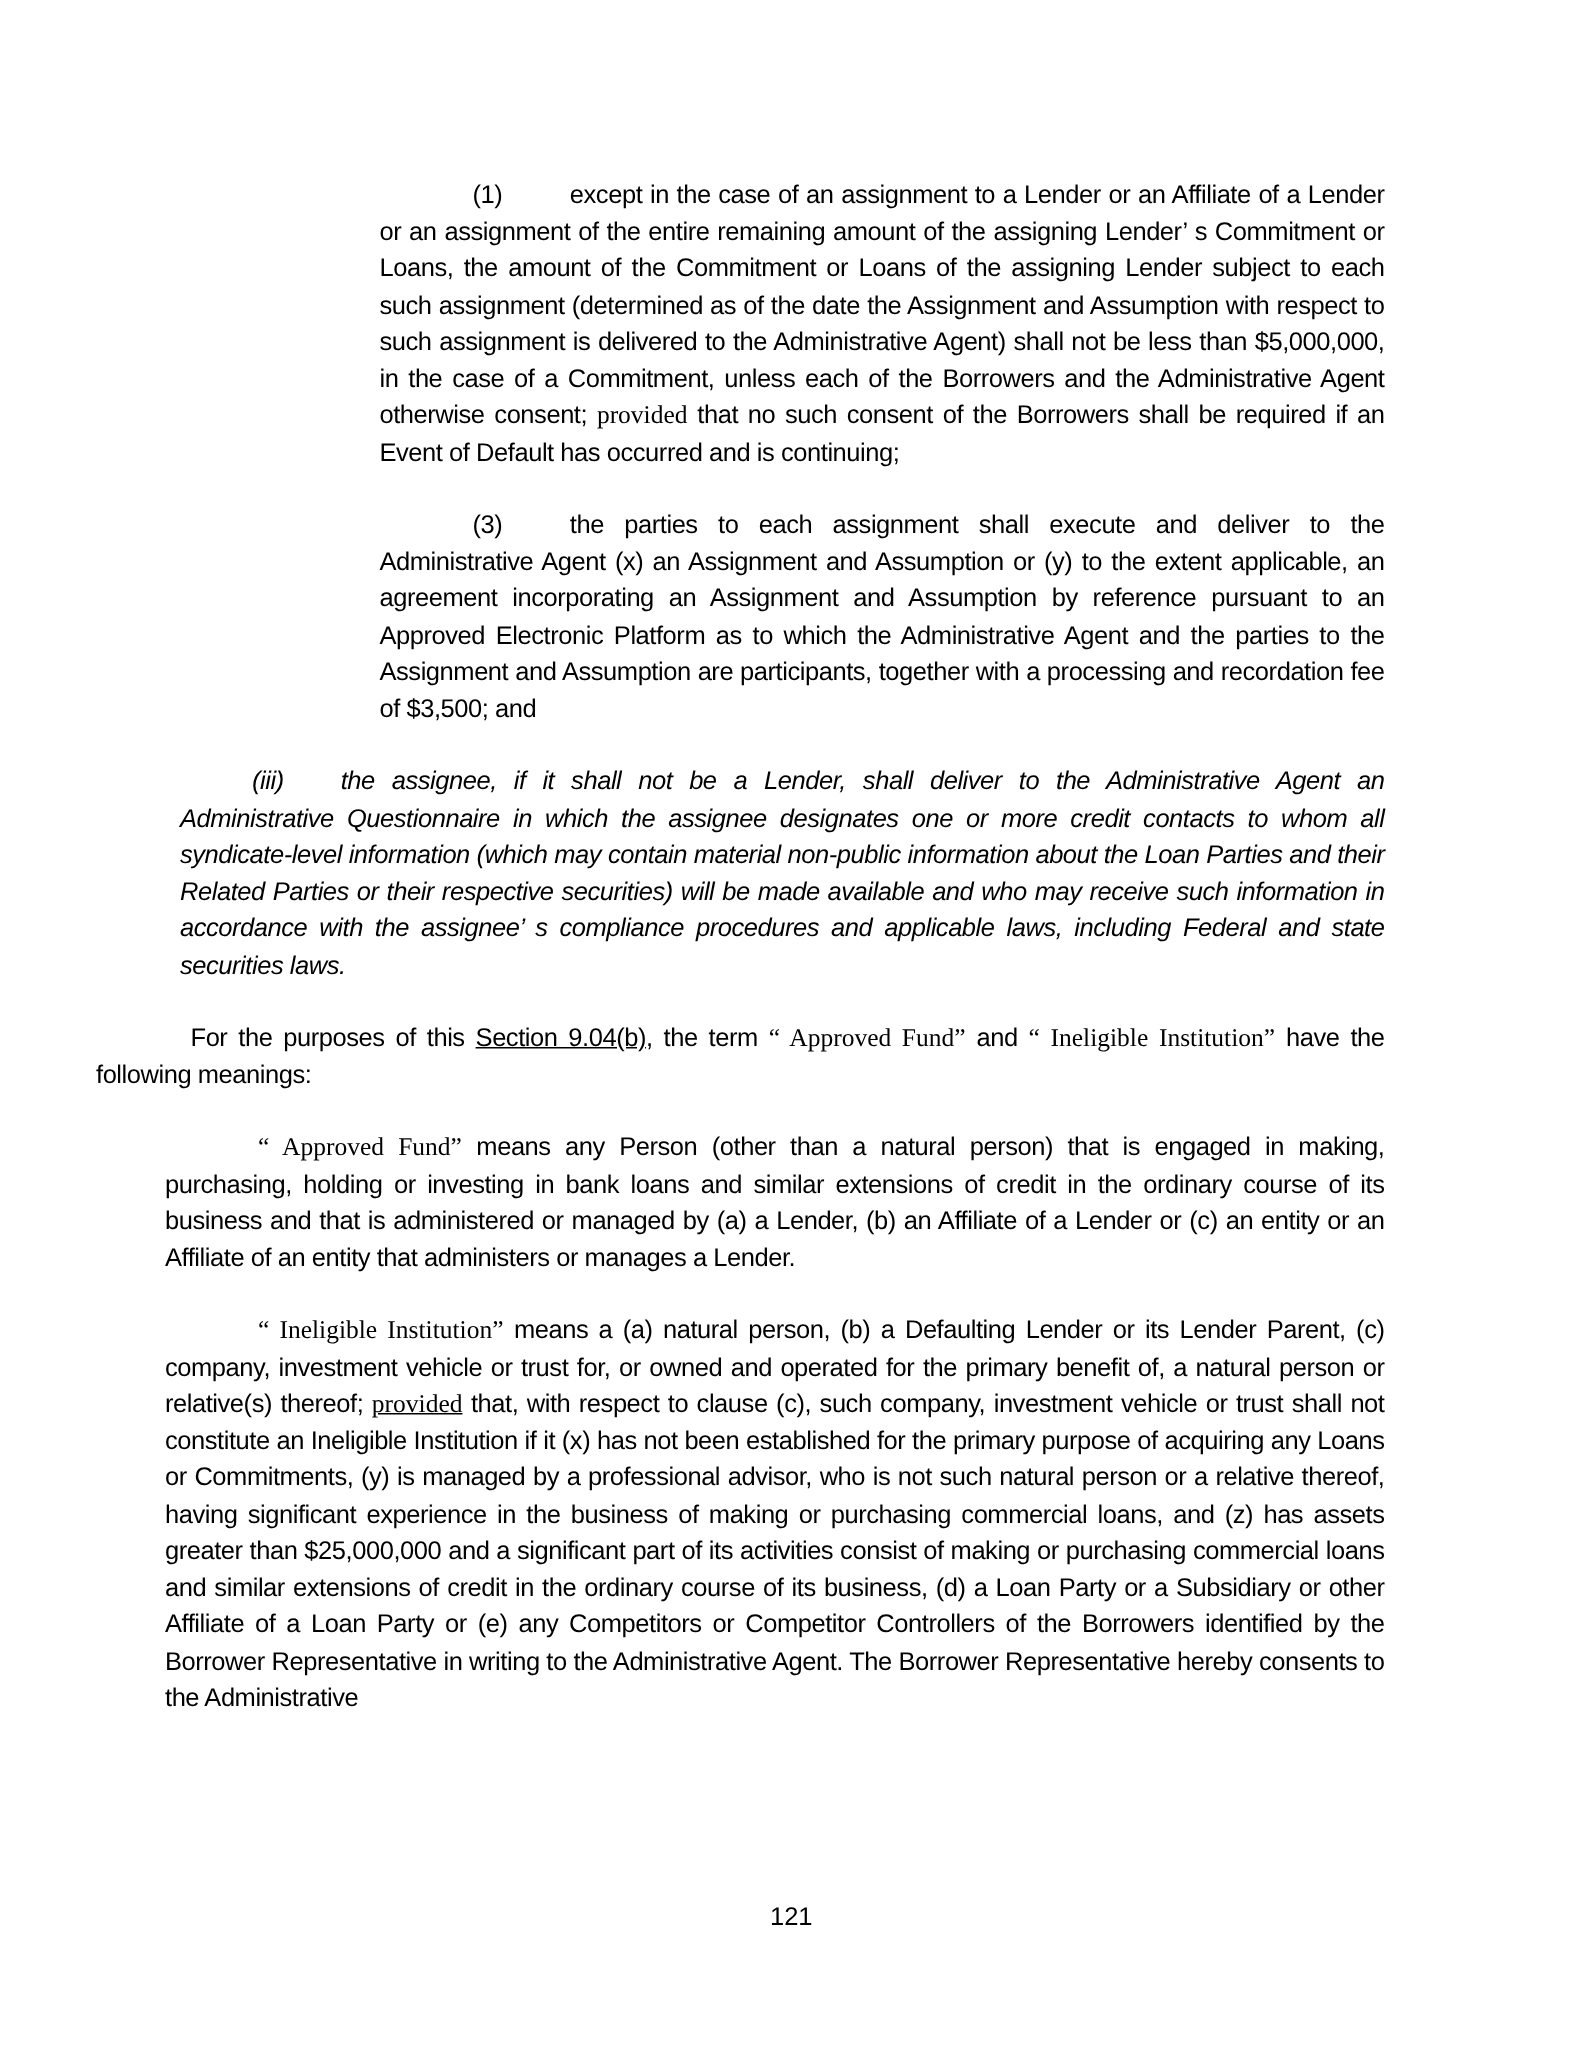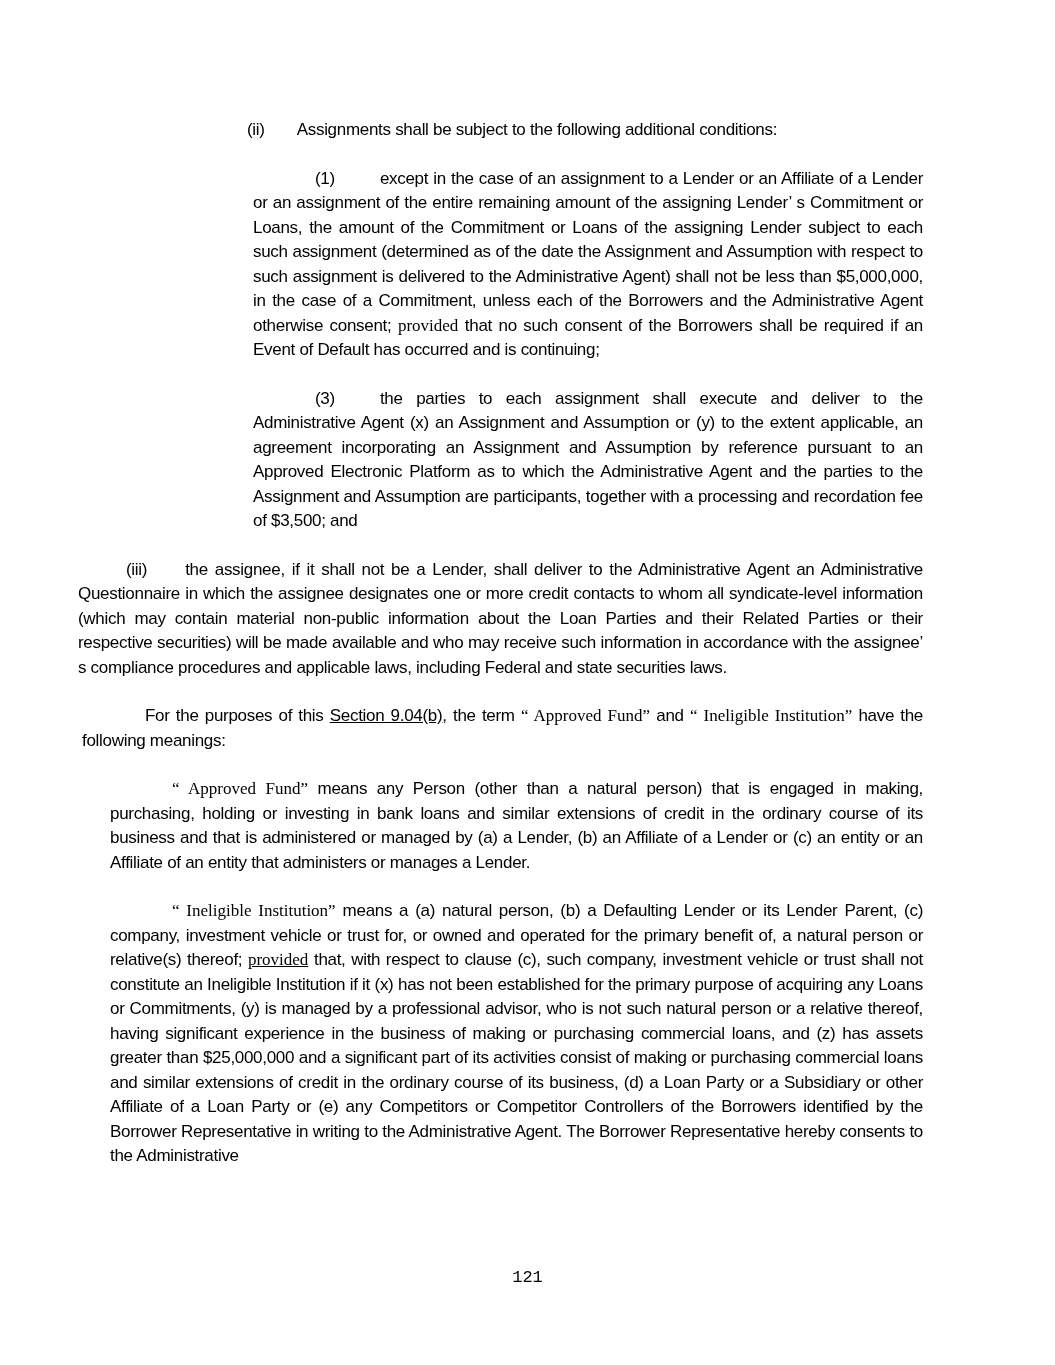--- a/index.html
+++ b/index.html
@@ -18,44 +18,43 @@
     overflow: hidden;
   }
   .para {
     text-align: justify;
     line-height: 24.5px;
     margin: 0 132px 24px 0;
   }
   
   .hii  { margin-left: 247px; text-indent: 0; text-align: left; }  
   .m2   { margin-left: 253px; text-indent: 62px; }                  
-  .m1   { margin-left: 78px; text-indent: 48px; }                  
+  .m1   { margin-left: 120px; text-indent: 48px; font-style: italic; }                  
   .m1d  { margin-left: 110px; text-indent: 62px; }                  
-  .m0   { margin-left: 82px; text-indent: 63px; }                  
+  .m0   { margin-left: 64px; text-indent: 63px; }                  
   .tab  { display: inline-block; }
   .s-serif   { font-family: "Liberation Serif", serif; letter-spacing: 0; }
   .s-u       { text-decoration: underline; }
   .s-serif-u { font-family: "Liberation Serif", serif; letter-spacing: 0; text-decoration: underline; }
   .pageno {
     position: absolute;
     top: 1268px;
     left: 0;
     right: 0;
     text-align: center;
-    font-family: Liberation Mono, monospace;
+    font-family: Liberation Sans, sans-serif;
     letter-spacing: 0;
     font-size: 17px;
   }
 </style>
 </head>
 <body>
 
 <div class="page">
 
-  <p class="para hii"><span>(ii)</span><span class="tab" style="width: 32px;"></span><span>Assignments shall be subject to the following additional conditions:</span></p>
 
   <p class="para m2"><span>(1)</span><span class="tab" style="width: 45px;"></span><span>except in the case of an assignment to a Lender or an Affiliate of a Lender or an assignment of the entire remaining amount of the assigning Lender’ s Commitment or Loans, the amount of the Commitment or Loans of the assigning Lender subject to each such assignment (determined as of the date the Assignment and Assumption with respect to such assignment is delivered to the Administrative Agent) shall not be less than $5,000,000, in the case of a Commitment, unless each of the Borrowers and the Administrative Agent otherwise consent; </span><span class="s-serif">provided</span><span> that no such consent of the Borrowers shall be required if an Event of Default has occurred and is continuing;</span></p>
 
 
   <p class="para m2"><span>(3)</span><span class="tab" style="width: 45px;"></span><span>the parties to each assignment shall execute and deliver to the Administrative Agent (x) an Assignment and Assumption or (y) to the extent applicable, an agreement incorporating an Assignment and Assumption by reference pursuant to an Approved Electronic Platform as to which the Administrative Agent and the parties to the Assignment and Assumption are participants, together with a processing and recordation fee of $3,500; and</span></p>
 
   <p class="para m1"><span>(iii)</span><span class="tab" style="width: 38px;"></span><span>the assignee, if it shall not be a Lender, shall deliver to the Administrative Agent an Administrative Questionnaire in which the assignee designates one or more credit contacts to whom all syndicate-level information (which may contain material non-public information about the Loan Parties and their Related Parties or their respective securities) will be made available and who may receive such information in accordance with the assignee’ s compliance procedures and applicable laws, including Federal and state securities laws.</span></p>
 
   <p class="para m0"><span>For the purposes of this </span><span class="s-u">Section 9.04(b)</span><span>, the term </span><span class="s-serif">“ Approved Fund”</span><span> and </span><span class="s-serif">“ Ineligible Institution”</span><span> have the following meanings:</span></p>
 

